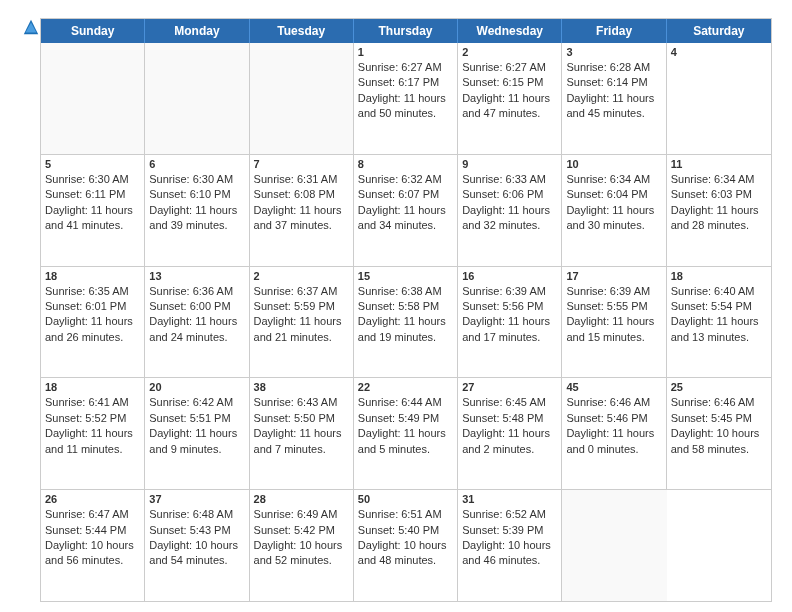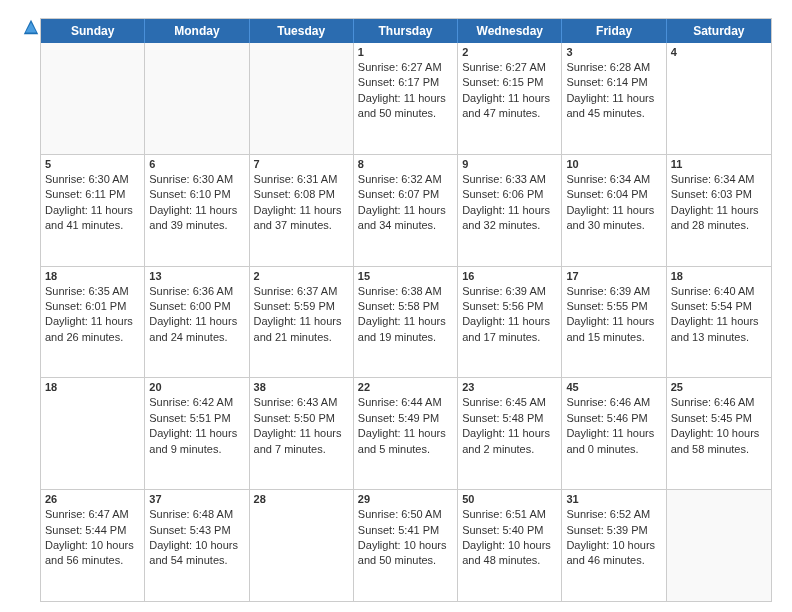--- a/index.html
+++ b/index.html
@@ -218,35 +218,36 @@
             <div class="cell-info">Sunrise: 6:39 AM<br>Sunset: 5:55 PM<br>Daylight: 11 hours and 15 minutes.</div>
           </div>
           <div class="cal-cell">
             <div class="day-num">18</div>
             <div class="cell-info">Sunrise: 6:40 AM<br>Sunset: 5:54 PM<br>Daylight: 11 hours and 13 minutes.</div>
           </div>
         </div>
         <div class="cal-row">
           <div class="cal-cell">
             <div class="day-num">18</div>
+            <div class="cell-info">Sunrise: 6:41 AM<br>Sunset: 5:52 PM<br>Daylight: 11 hours and 11 minutes.</div>
           </div>
           <div class="cal-cell">
             <div class="day-num">20</div>
             <div class="cell-info">Sunrise: 6:42 AM<br>Sunset: 5:51 PM<br>Daylight: 11 hours and 9 minutes.</div>
           </div>
           <div class="cal-cell">
             <div class="day-num">38</div>
             <div class="cell-info">Sunrise: 6:43 AM<br>Sunset: 5:50 PM<br>Daylight: 11 hours and 7 minutes.</div>
           </div>
           <div class="cal-cell">
             <div class="day-num">22</div>
             <div class="cell-info">Sunrise: 6:44 AM<br>Sunset: 5:49 PM<br>Daylight: 11 hours and 5 minutes.</div>
           </div>
           <div class="cal-cell">
-            <div class="day-num">23</div>
+            <div class="day-num">27</div>
             <div class="cell-info">Sunrise: 6:45 AM<br>Sunset: 5:48 PM<br>Daylight: 11 hours and 2 minutes.</div>
           </div>
           <div class="cal-cell">
             <div class="day-num">45</div>
             <div class="cell-info">Sunrise: 6:46 AM<br>Sunset: 5:46 PM<br>Daylight: 11 hours and 0 minutes.</div>
           </div>
           <div class="cal-cell">
             <div class="day-num">25</div>
             <div class="cell-info">Sunrise: 6:46 AM<br>Sunset: 5:45 PM<br>Daylight: 10 hours and 58 minutes.</div>
           </div>
@@ -255,24 +256,21 @@
           <div class="cal-cell">
             <div class="day-num">26</div>
             <div class="cell-info">Sunrise: 6:47 AM<br>Sunset: 5:44 PM<br>Daylight: 10 hours and 56 minutes.</div>
           </div>
           <div class="cal-cell">
             <div class="day-num">37</div>
             <div class="cell-info">Sunrise: 6:48 AM<br>Sunset: 5:43 PM<br>Daylight: 10 hours and 54 minutes.</div>
           </div>
           <div class="cal-cell">
             <div class="day-num">28</div>
-          </div>
-          <div class="cal-cell">
-            <div class="day-num">29</div>
-            <div class="cell-info">Sunrise: 6:50 AM<br>Sunset: 5:41 PM<br>Daylight: 10 hours and 50 minutes.</div>
+            <div class="cell-info">Sunrise: 6:49 AM<br>Sunset: 5:42 PM<br>Daylight: 10 hours and 52 minutes.</div>
           </div>
           <div class="cal-cell">
             <div class="day-num">50</div>
             <div class="cell-info">Sunrise: 6:51 AM<br>Sunset: 5:40 PM<br>Daylight: 10 hours and 48 minutes.</div>
           </div>
           <div class="cal-cell">
             <div class="day-num">31</div>
             <div class="cell-info">Sunrise: 6:52 AM<br>Sunset: 5:39 PM<br>Daylight: 10 hours and 46 minutes.</div>
           </div>
           <div class="cal-cell empty"></div>

